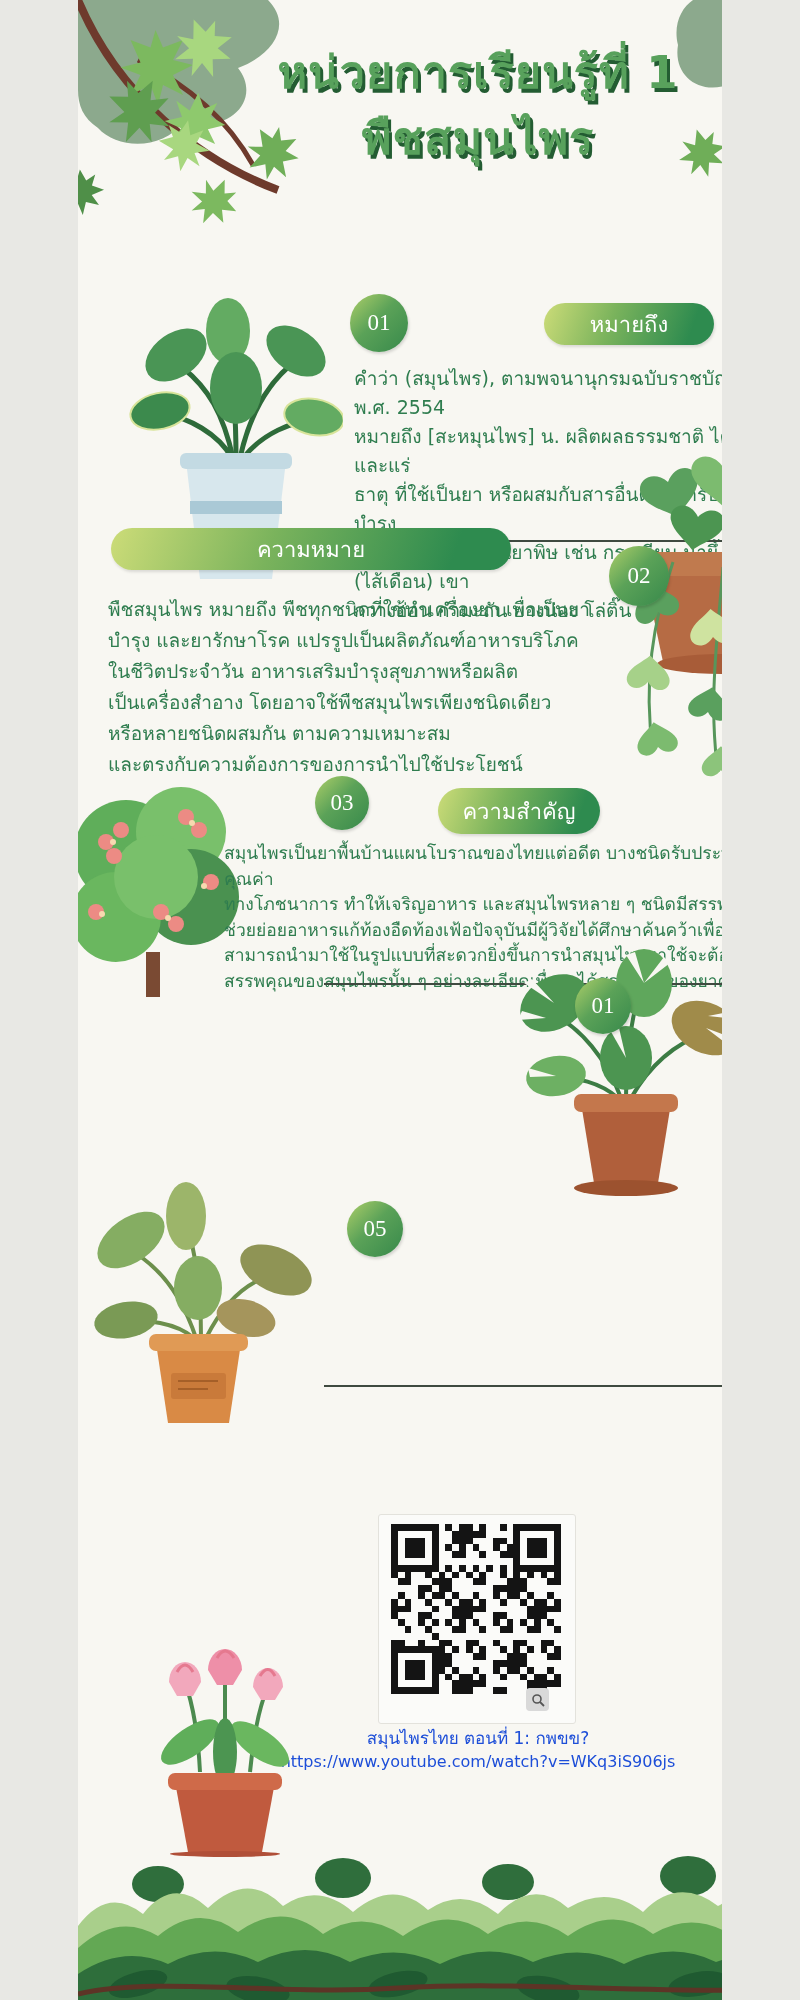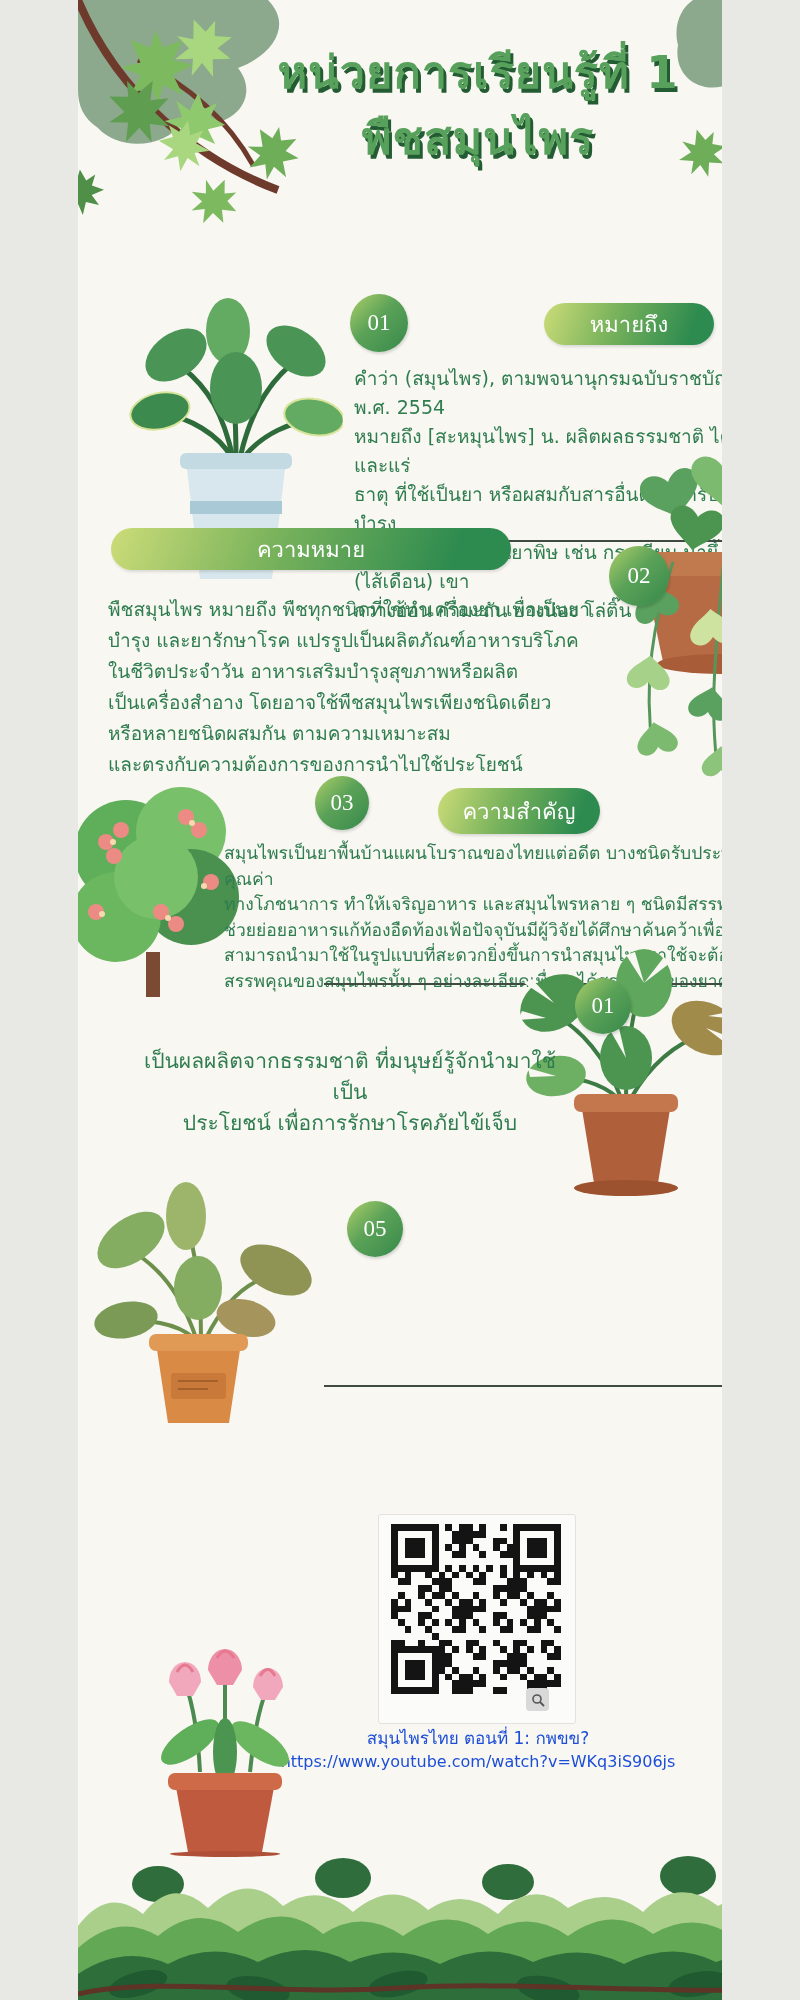--- a/index.html
+++ b/index.html
@@ -197,22 +197,20 @@
       <path d="M50,128 l-28,-8 l2,9 Z" fill="#f8f7f2"></path>
       <ellipse cx="120" cy="110" rx="26" ry="32" fill="#4c9551"></ellipse>
       <path d="M120,110 l-16,-28 l9,-2 Z" fill="#f8f7f2"></path>
     </g>
     <path d="M75,155 h90 l-13,80 h-64 Z" fill="#b05f3b"></path>
     <rect x="68" y="146" width="104" height="18" rx="7" fill="#c4774c"></rect>
     <ellipse cx="120" cy="240" rx="52" ry="8" fill="#9c522f"></ellipse>
   </svg>
 
   <div class="abs badge" style="left:497px;top:978px;width:56px;height:56px">01</div>
-  <div class="abs para" style="left:62px;top:1046px;width:420px;font-size:21px;line-height:31px;text-align:center">เป็นผลผลิตจากธรรมชาติ ที่มนุษย์รู้จักนำมาใช้เป็น
-ประโยชน์ เพื่อการรักษาโรคภัยไข้เจ็บ</div>
 
   <svg class="abs" style="left:8px;top:1178px" width="230" height="255" viewBox="0 0 230 255">
     <g stroke="#6c8f4c" stroke-width="4" fill="none">
       <path d="M110,160 C95,115 70,85 40,70"></path>
       <path d="M115,160 C115,110 110,75 100,45"></path>
       <path d="M120,160 C140,120 165,100 195,95"></path>
       <path d="M108,160 C90,145 60,140 35,145"></path>
     </g>
     <ellipse cx="45" cy="62" rx="38" ry="22" fill="#85ad62" transform="rotate(-35 45 62)"></ellipse>
     <ellipse cx="100" cy="38" rx="20" ry="34" fill="#9cb56a"></ellipse>

